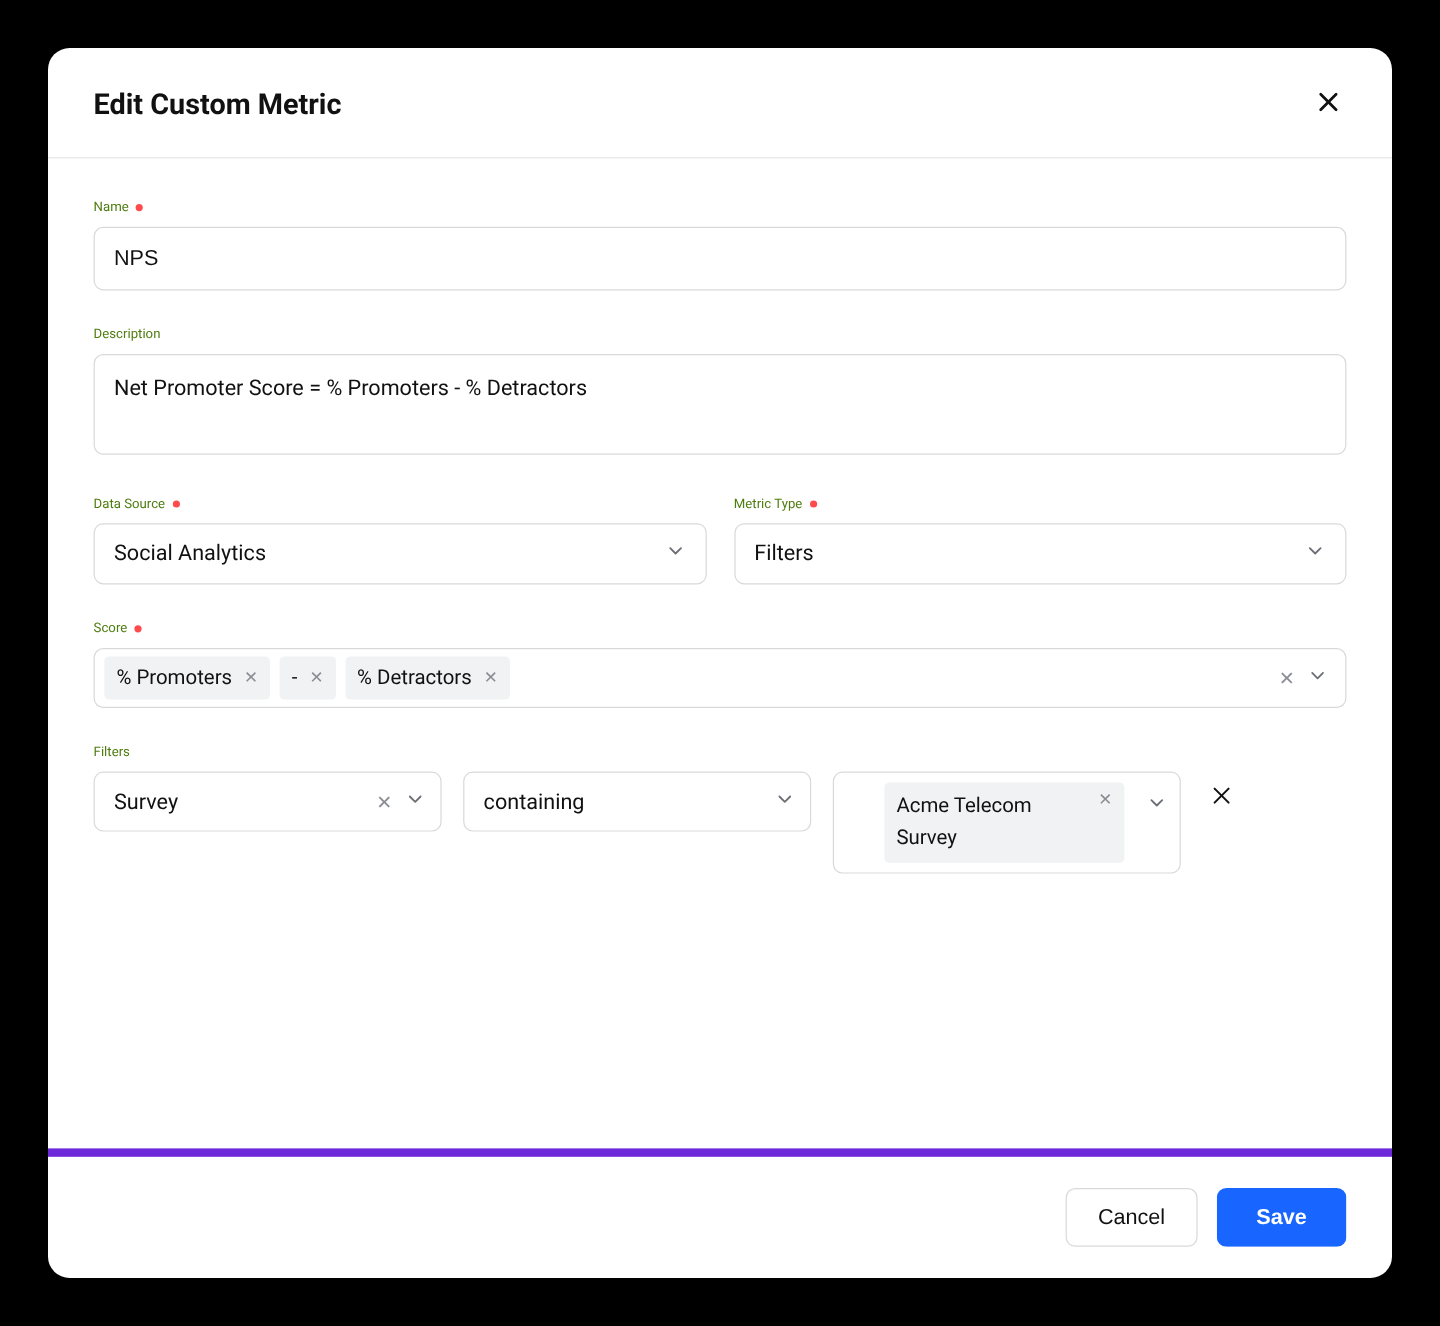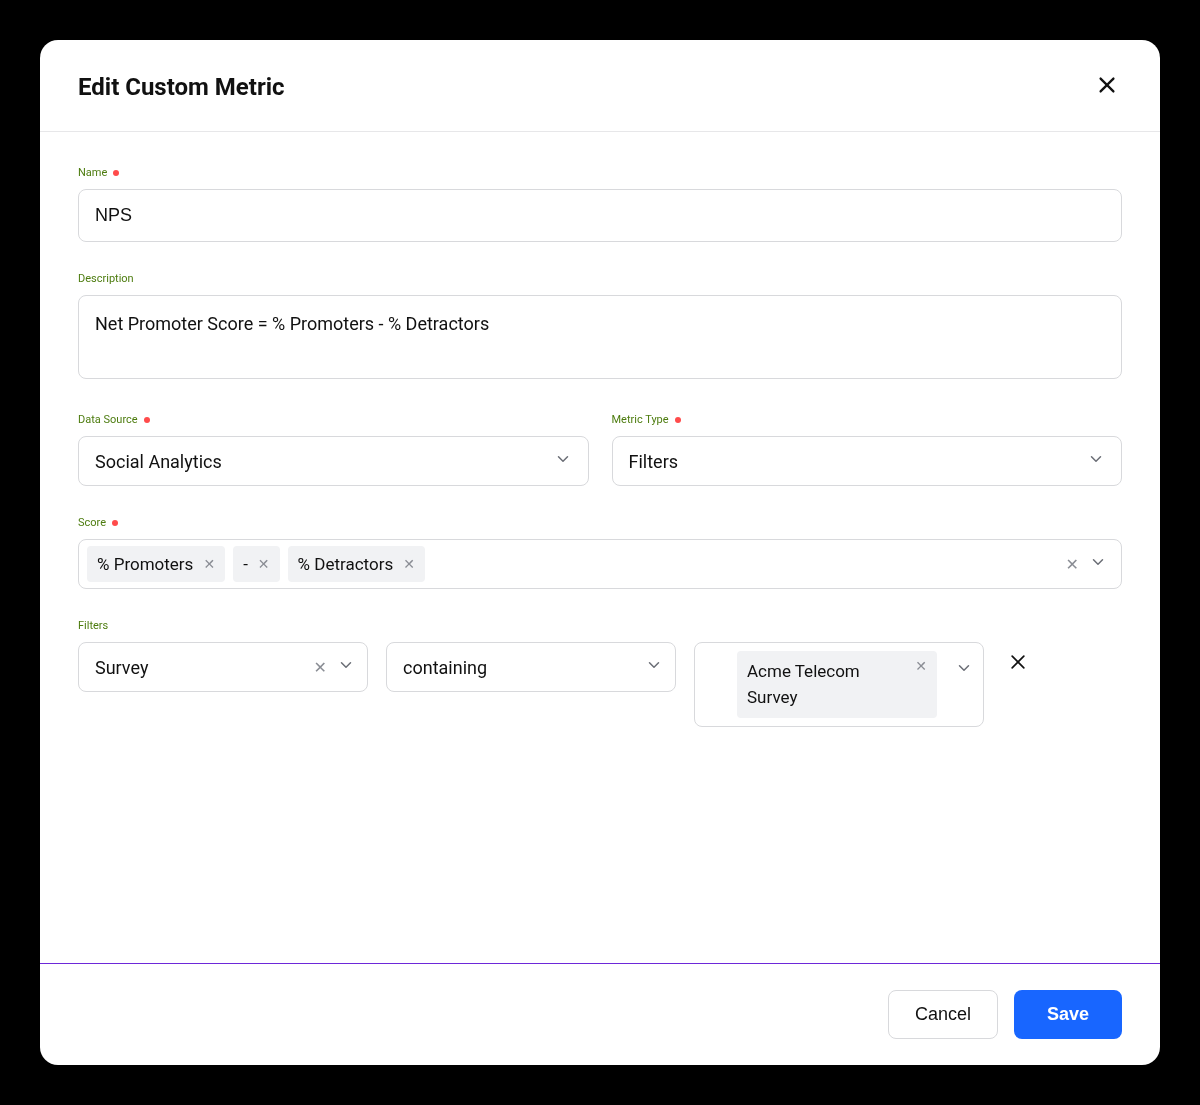--- a/index.html
+++ b/index.html
@@ -173,21 +173,21 @@
   .filter-remove-btn {
     background: none;
     border: none;
     cursor: pointer;
     padding: 10px 6px;
     display: flex;
     align-items: center;
   }
   .filter-remove-btn svg { width: 20px; height: 20px; }
   .modal-footer {
-    border-top: 1px solid #6d28d9;
+    border-top: 7px solid #6d28d9;
     padding: 26px 38px;
     display: flex;
     justify-content: flex-end;
     gap: 16px;
   }
   .btn {
     font-size: 18px;
     font-weight: 500;
     padding: 13px 26px;
     border-radius: 8px;

